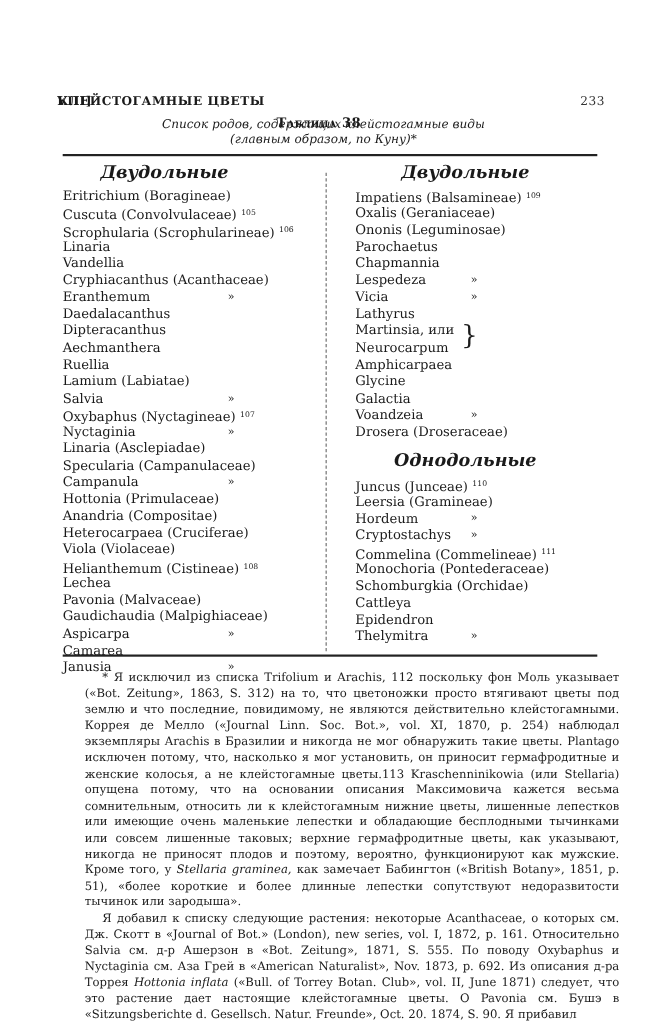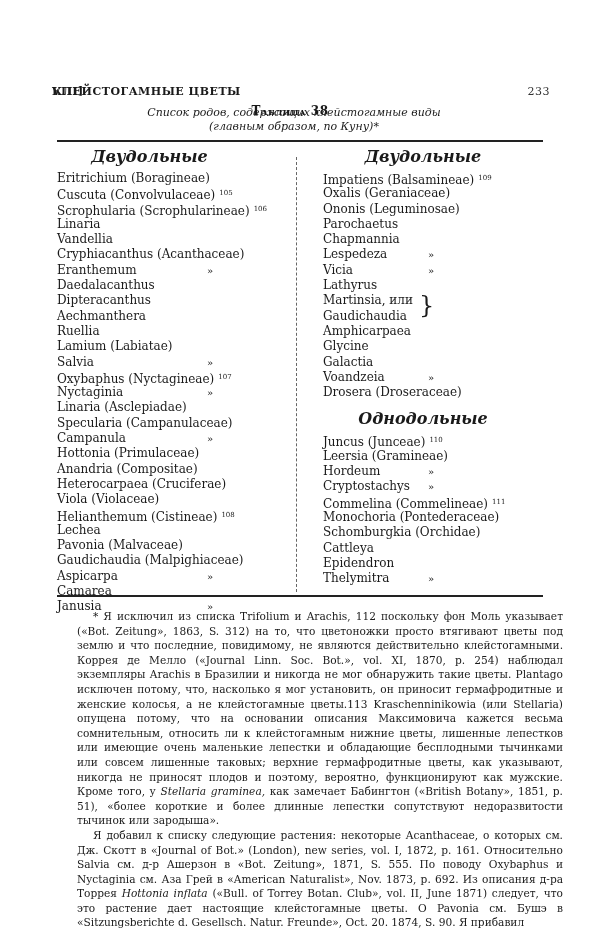--- a/index.html
+++ b/index.html
@@ -95,21 +95,21 @@
   <div id="right-dicots">
       <div class="row"><span>Impatiens (Balsamineae)</span><sup>109</sup></div>
       <div class="row"><span>Oxalis (Geraniaceae)</span></div>
       <div class="row"><span>Ononis (Leguminosae)</span></div>
       <div class="row"><span>Parochaetus</span></div>
       <div class="row"><span>Chapmannia</span></div>
       <div class="row"><span>Lespedeza</span><span class="ditto">»</span></div>
       <div class="row"><span>Vicia</span><span class="ditto">»</span></div>
       <div class="row"><span>Lathyrus</span></div>
       <div class="row"><span>Martinsia, или</span><span class="brace">}</span></div>
-      <div class="row"><span>Gaudichaudia</span></div>
+      <div class="row"><span>Neurocarpum</span></div>
       <div class="row"><span>Amphicarpaea</span></div>
       <div class="row"><span>Glycine</span></div>
       <div class="row"><span>Galactia</span></div>
       <div class="row"><span>Voandzeia</span><span class="ditto">»</span></div>
       <div class="row"><span>Drosera (Droseraceae)</span></div>
     </div>
   <div class="spacer"></div>
   <div class="section-head">Однодольные</div>
   <div id="right-monocots">
       <div class="row"><span>Juncus (Junceae)</span><sup>110</sup></div>

